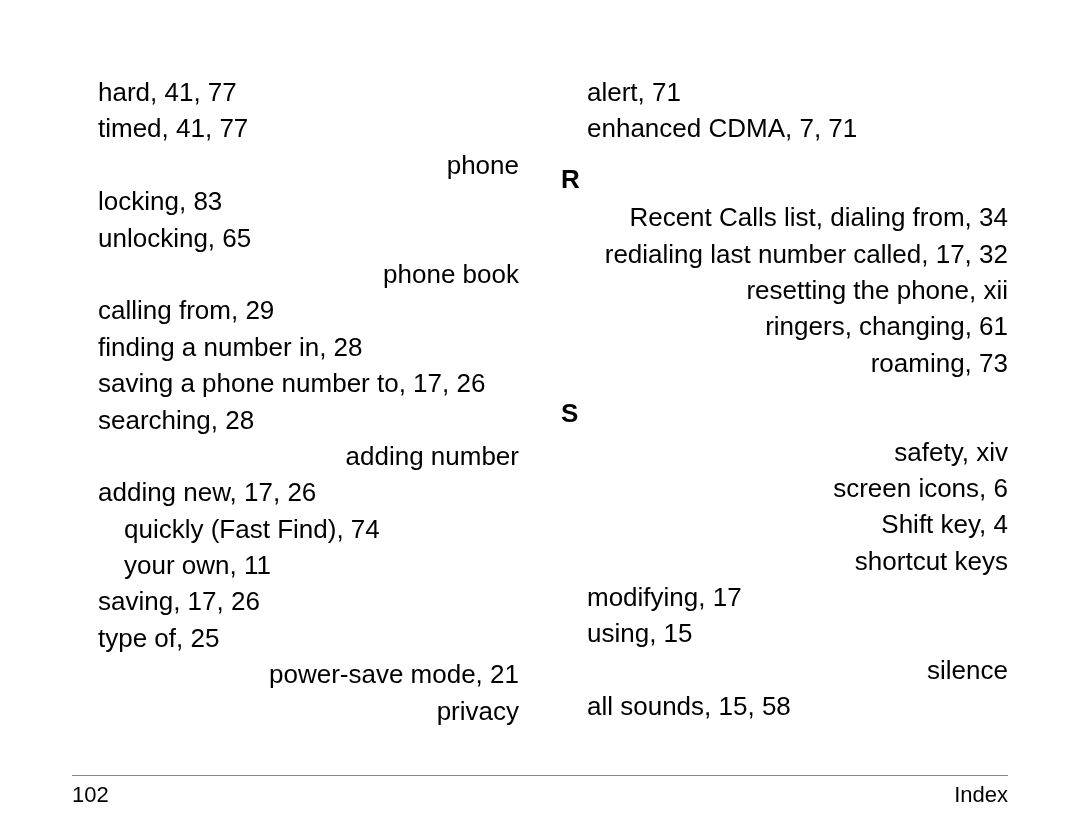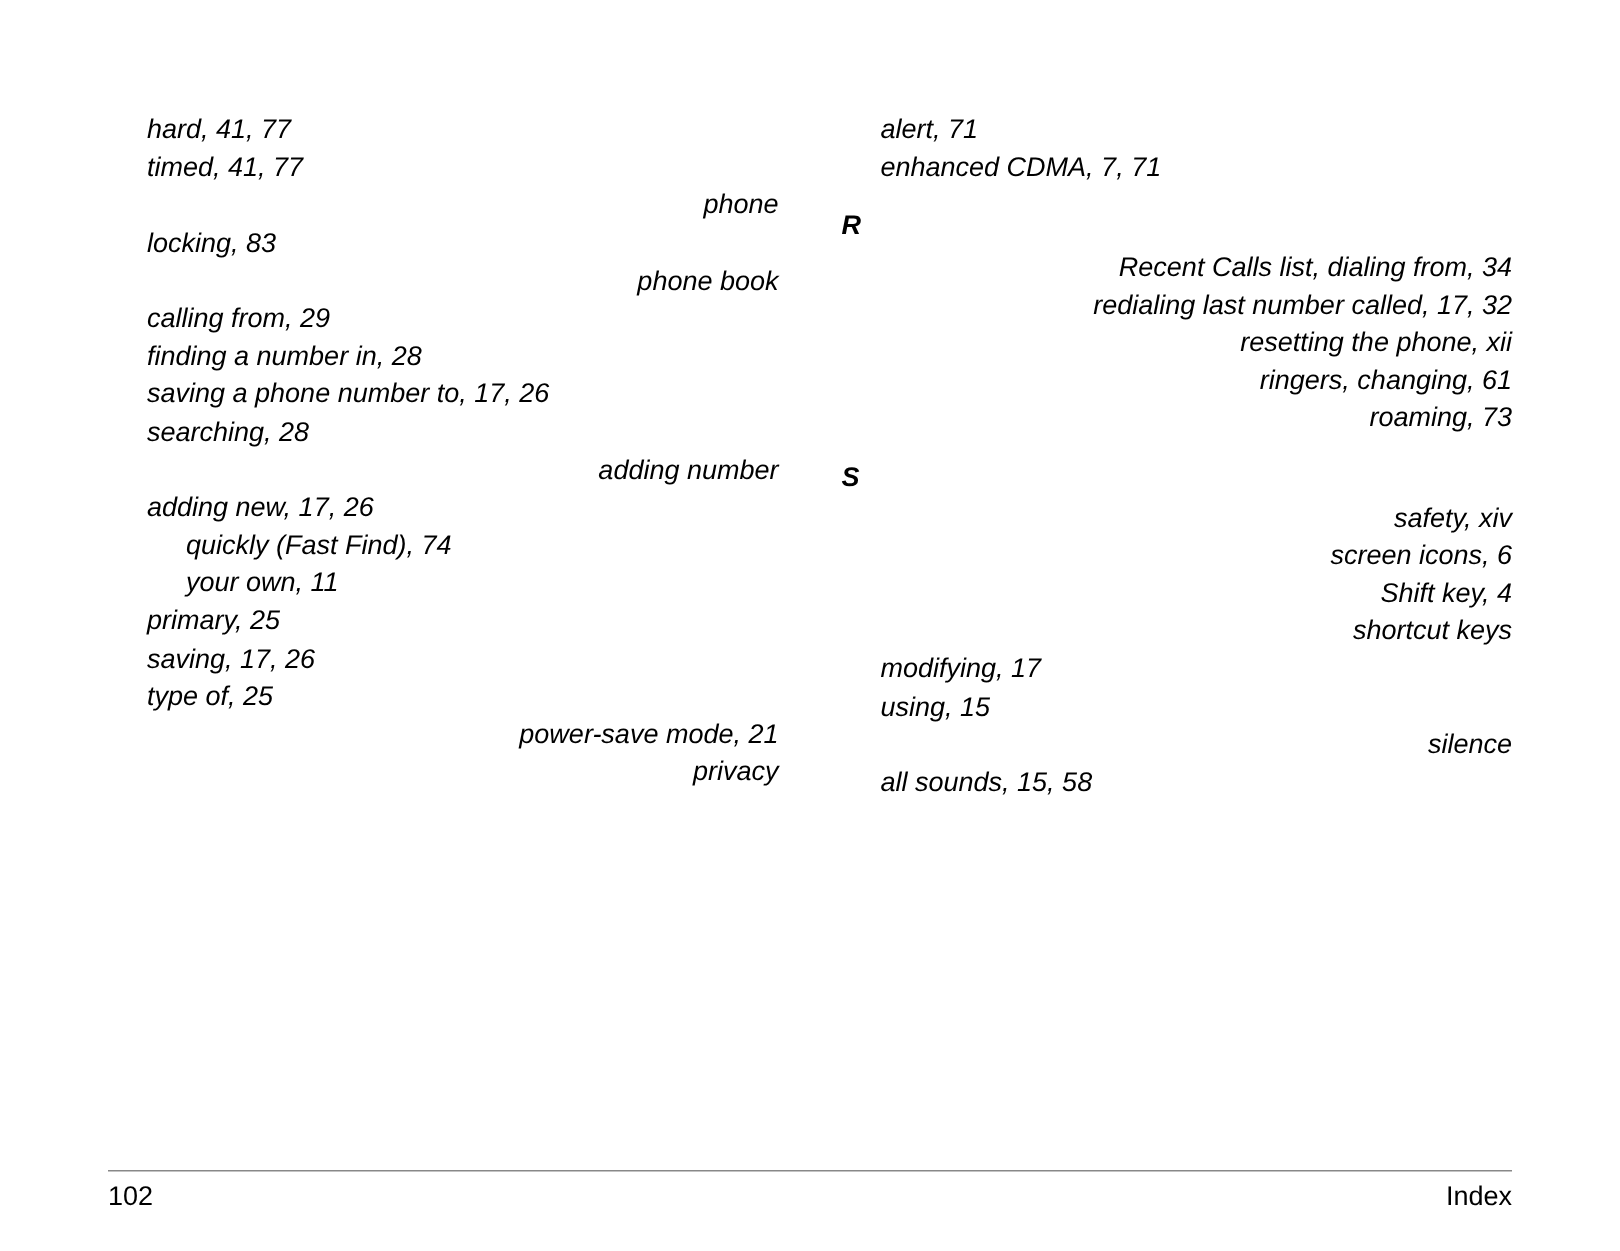--- a/index.html
+++ b/index.html
@@ -16,23 +16,22 @@
     padding: 74px 72px 0 72px;
     position: relative;
   }
   .columns {
     display: flex;
     gap: 42px;
     height: 690px;
   }
   .col {
     flex: 1;
-    font-size: 18px;
+    font-size: 26px;
     line-height: 1.4;
-    font-style: italic;
   }
   .entry {
     white-space: nowrap;
   }
   .ind0 { padding-left: 0; text-align: right; }
   .ind1 { padding-left: 26px; }
   .ind2 { padding-left: 52px; }
   .section-head {
     font-weight: bold;
     margin-top: 14px;
@@ -40,44 +39,44 @@
   }
   .footer {
     position: absolute;
     left: 72px;
     right: 72px;
     bottom: 26px;
     border-top: 1px solid #888;
     padding-top: 6px;
     display: flex;
     justify-content: space-between;
-    font-size: 18px;
+    font-size: 22px;
     margin-top: 33px;
   }
 </style>
 </head>
 <body>
 
 <div class="page">
   <div class="columns">
     <div class="col" id="left-col">
         <div class="entry ind1">hard, 41, 77</div>
         <div class="entry ind1">timed, 41, 77</div>
         <div class="entry ind0">phone</div>
         <div class="entry ind1">locking, 83</div>
+        <div class="entry ind1">unlocking, 65</div>
         <div class="entry ind0">phone book</div>
         <div class="entry ind1">calling from, 29</div>
         <div class="entry ind1">finding a number in, 28</div>
         <div class="entry ind1">saving a phone number to, 17, 26</div>
         <div class="entry ind1">searching, 28</div>
         <div class="entry ind0">adding number</div>
         <div class="entry ind1">adding new, 17, 26</div>
         <div class="entry ind2">quickly (Fast Find), 74</div>
         <div class="entry ind2">your own, 11</div>
-        <div class="entry ind1">primary, 25</div>
         <div class="entry ind1">saving, 17, 26</div>
         <div class="entry ind1">type of, 25</div>
         <div class="entry ind0">power-save mode, 21</div>
         <div class="entry ind0">privacy</div>
       </div>
     <div class="col" id="right-col">
         <div class="entry ind1">alert, 71</div>
         <div class="entry ind1">enhanced CDMA, 7, 71</div>
         <div class="section-head">R</div>
         <div class="entry ind0">Recent Calls list, dialing from, 34</div>

